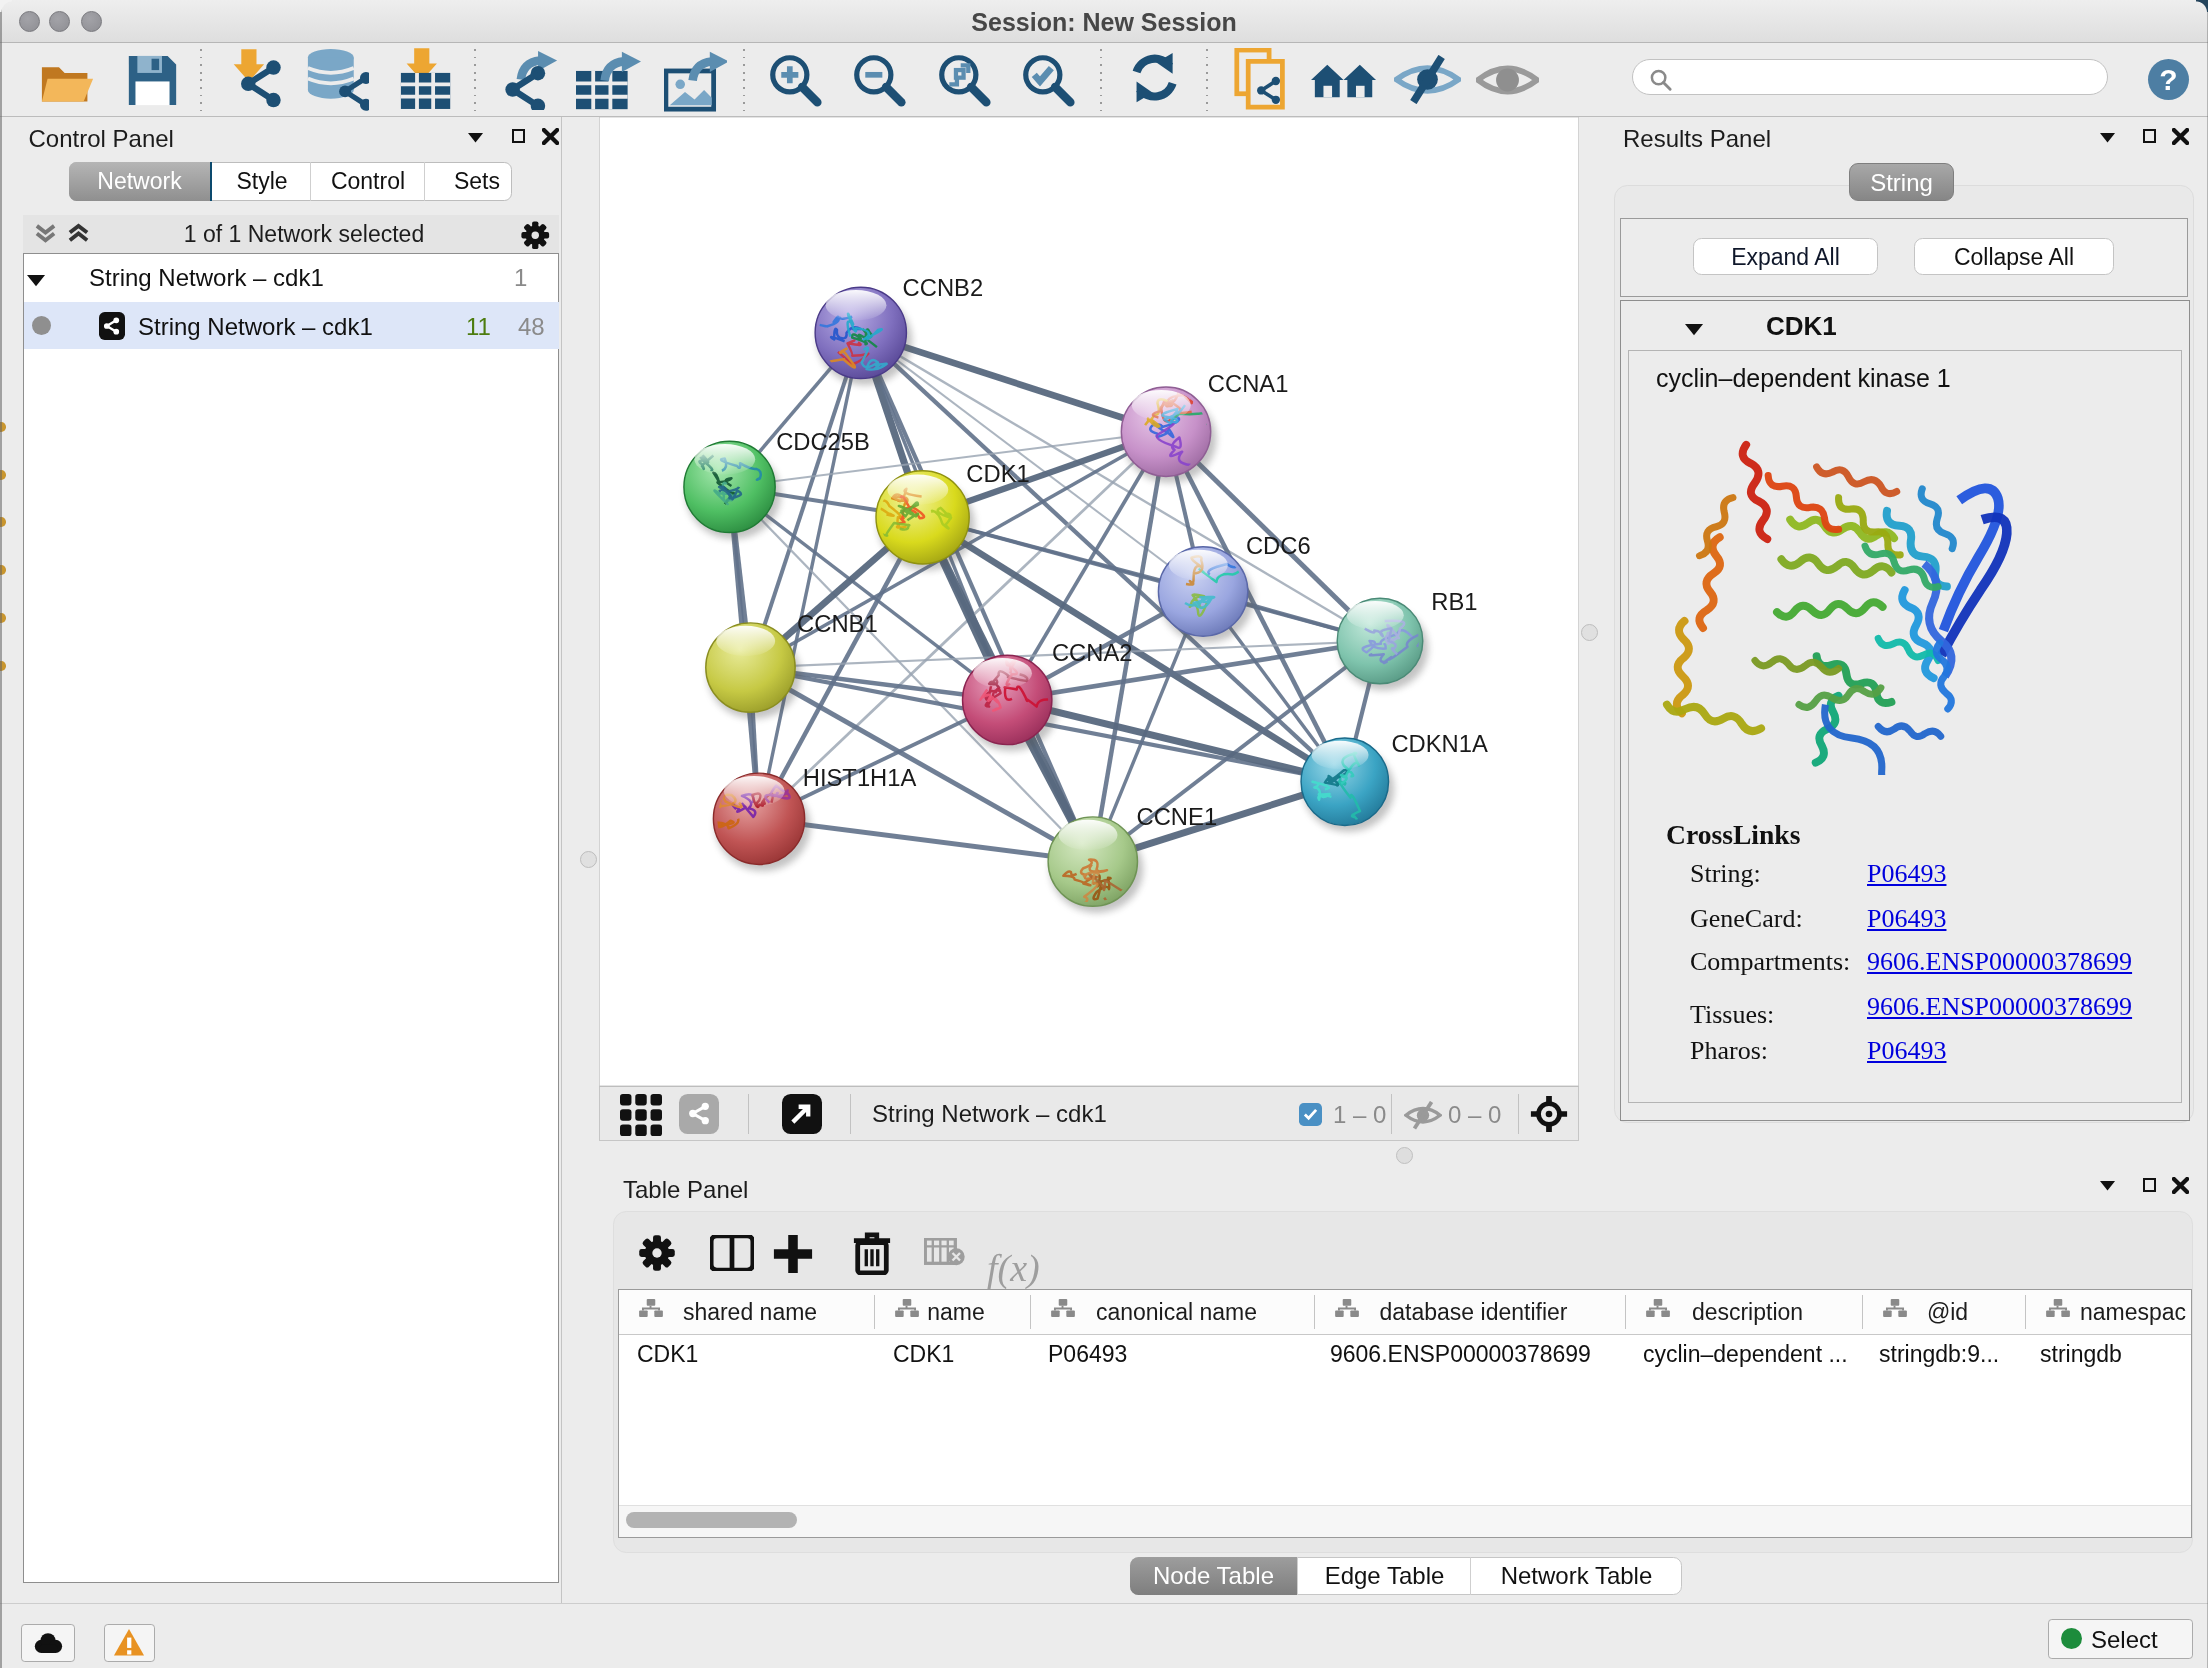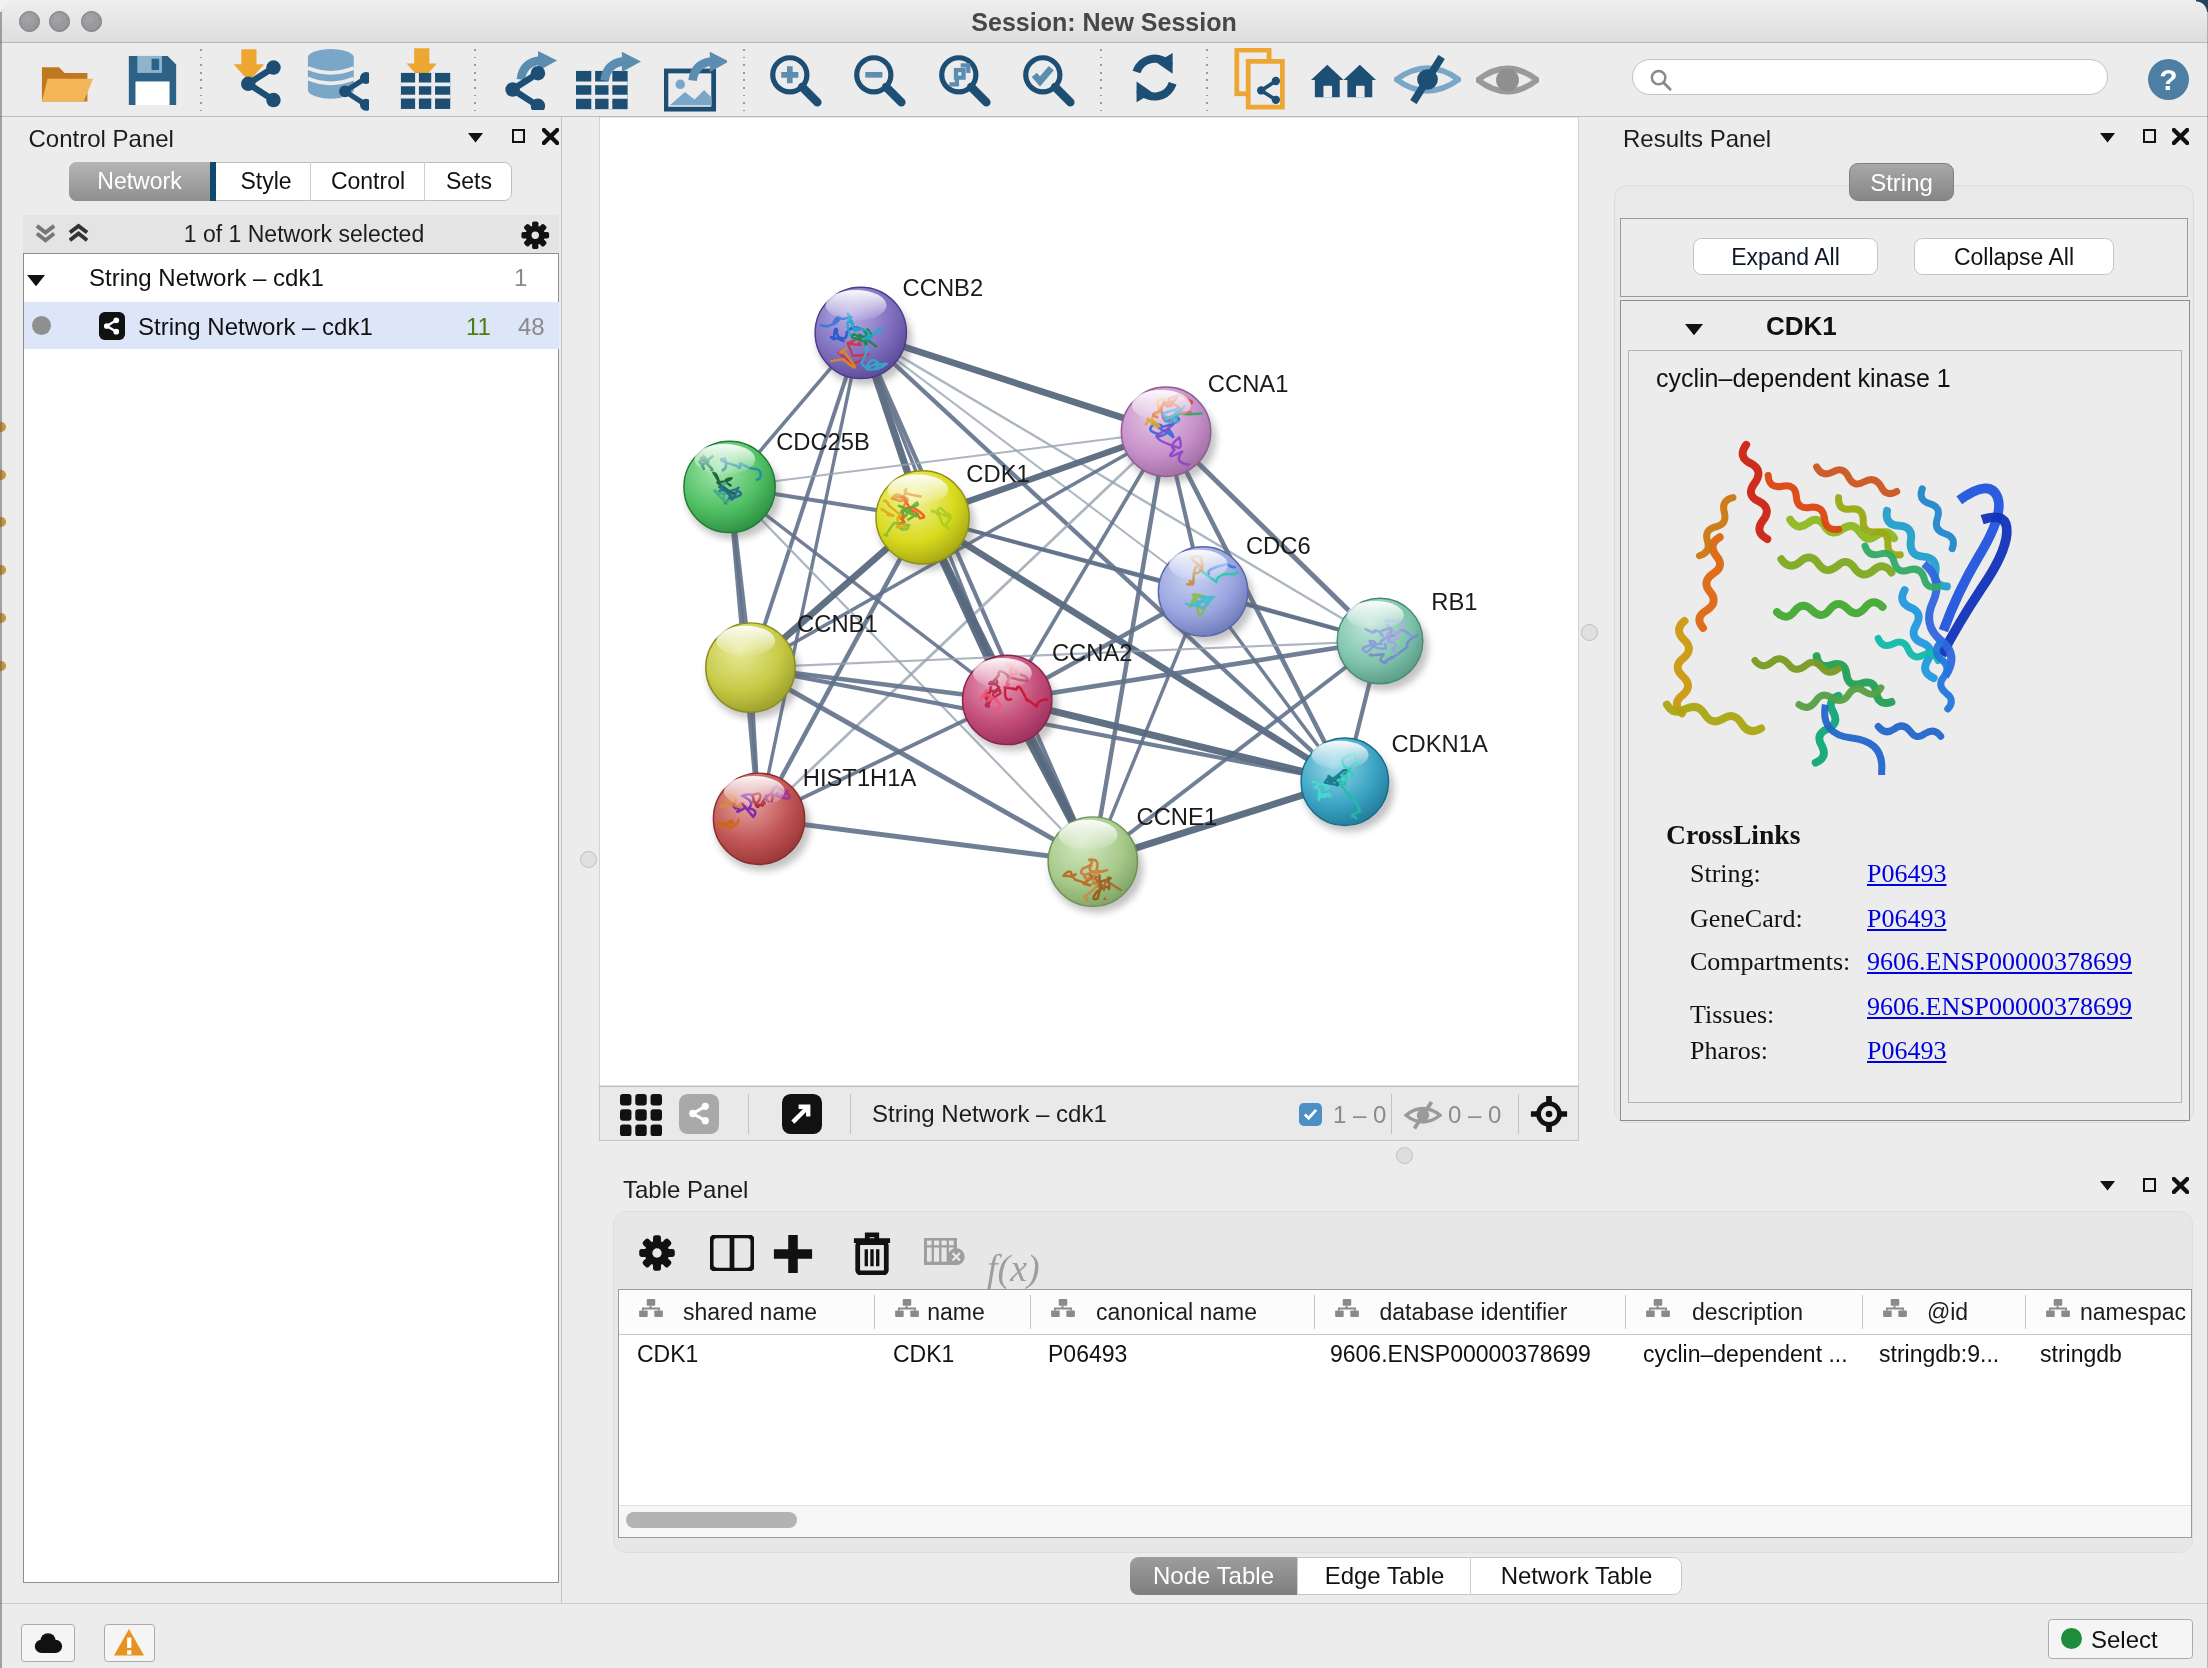--- a/index.html
+++ b/index.html
@@ -178,23 +178,23 @@
 <div class="abs panel-title" style="left:28.5px;top:125px;">Control Panel</div>
 <svg style="position:absolute;left:468px;top:132px" width="16" height="11.4" viewBox="0 0 17 12">
     <path d="M0 1 L16 1 L8 11 Z" fill="#111"></path>
   </svg>
 <div class="abs" style="left:512px;top:129px;width:13.3px;height:14.3px;border:2.4px solid #111;box-sizing:border-box;"></div>
 <svg style="position:absolute;left:542px;top:128px" width="17" height="17" viewBox="0 0 18 18">
     <path d="M2 2 L16 16 M16 2 L2 16" stroke="#111" stroke-width="4.5" stroke-linecap="round"></path>
   </svg>
 <div class="abs" style="left:69px;top:162px;width:443px;height:39px;background:#ffffff;border:1px solid #bdbdbd;border-radius:7.6px;box-sizing:border-box;"></div>
 <div class="abs" style="left:69px;top:162px;width:141px;height:39px;background:linear-gradient(#b5b5b5,#8f8f8f);border-radius:7.6px 0 0 7.6px;color:#ffffff;font-size:23px;text-align:center;line-height:39px;">Network</div>
-<div class="abs" style="left:210px;top:162px;width:100px;height:39px;color:#111;font-size:23px;text-align:center;line-height:39px;border-left:6px solid #0c4a6e;">Style</div>
+<div class="abs" style="left:210px;top:162px;width:100px;height:39px;color:#111;font-size:23px;text-align:center;line-height:39px;border-left:2px solid #0c4a6e;">Style</div>
 <div class="abs" style="left:310px;top:162px;width:114px;height:39px;color:#111;font-size:23px;text-align:center;line-height:39px;border-left:1px solid #cfcfcf;">Control</div>
-<div class="abs" style="left:424px;top:162px;width:88px;height:39px;color:#111;font-size:23px;text-align:center;line-height:39px;border-left:1px solid #cfcfcf;">Sets</div>
+<div class="abs" style="left:424px;top:162px;width:88px;height:39px;color:#111;font-size:23px;text-align:center;line-height:39px;border-left:1px solid #cfcfcf;padding-left:8px;">Sets</div>
 <div class="abs" style="left:23px;top:215px;width:536px;height:38px;background:#e4e4e4;"></div>
 <svg style="position:absolute;left:34px;top:223px" width="23" height="23" viewBox="0 0 24 24">
     <g fill="none" stroke="#777" stroke-width="4">
       <path d="M3 3 L12 10 L21 3 M3 11 L12 18 L21 11"></path>
     </g>
   </svg>
 <svg style="position:absolute;left:67px;top:223px" width="23" height="23" viewBox="0 0 24 24">
     <g fill="none" stroke="#333" stroke-width="4">
       <path d="M3 10 L12 3 L21 10 M3 18 L12 11 L21 18"></path>
     </g>

